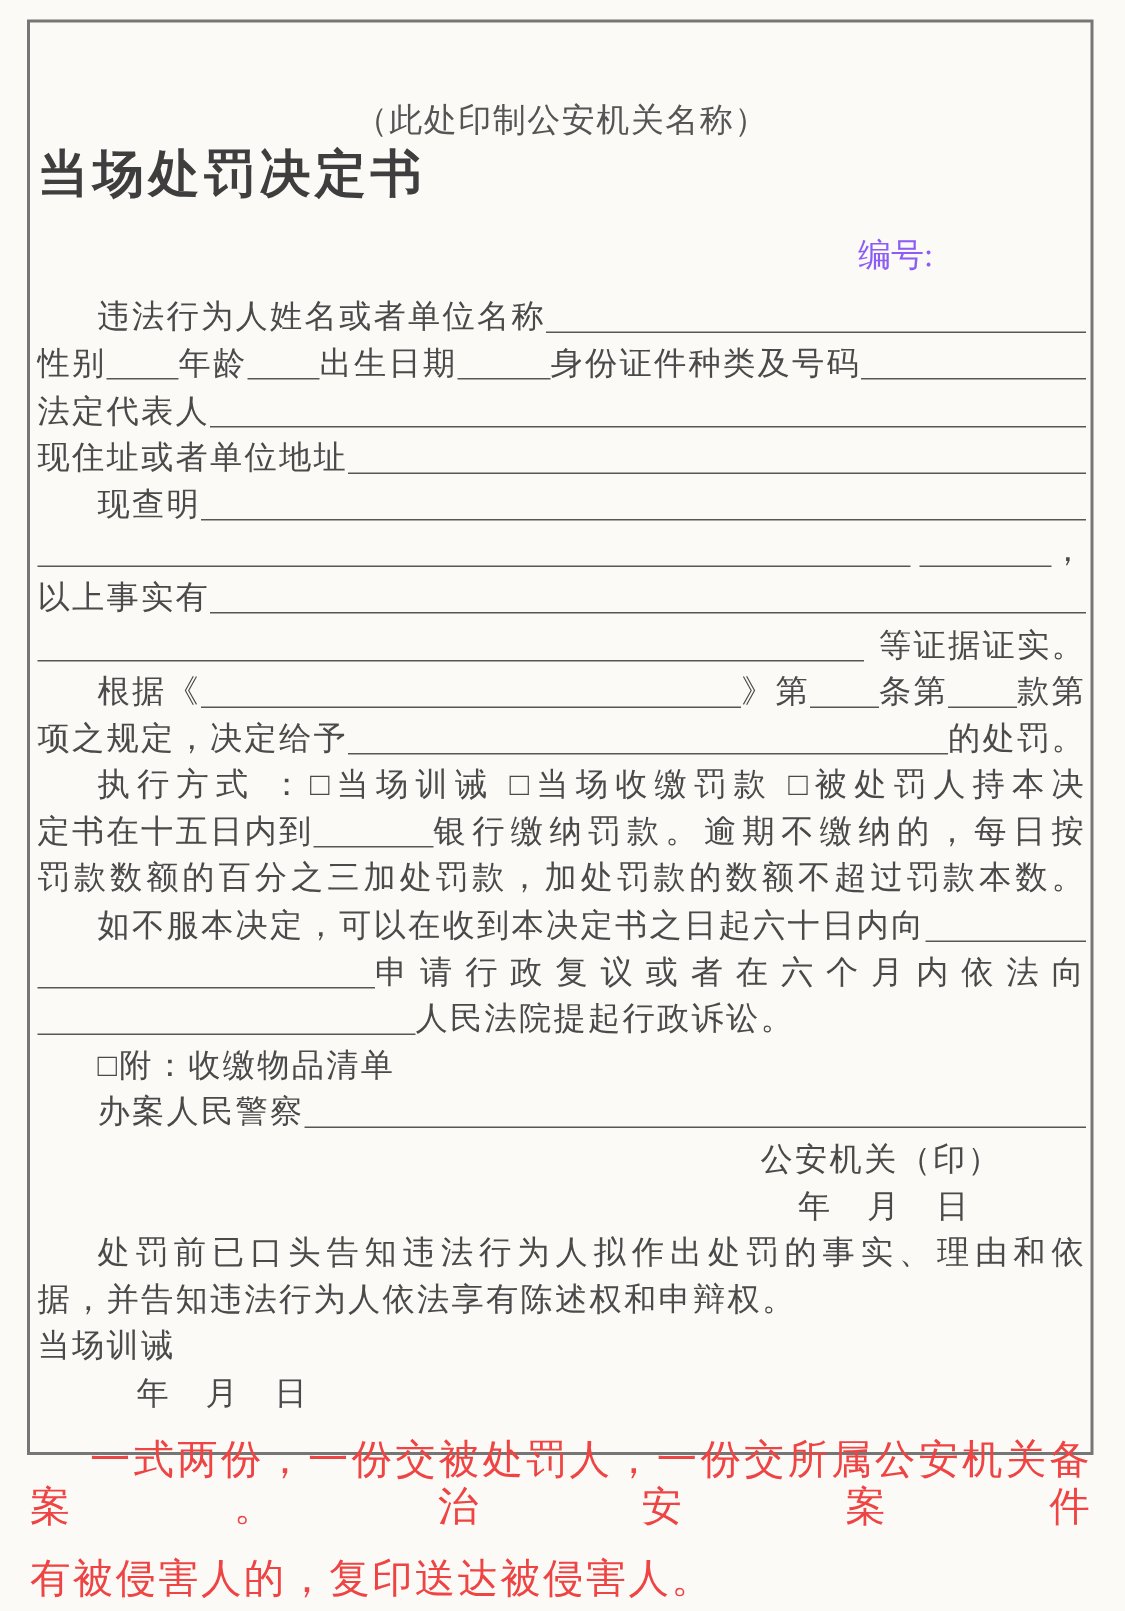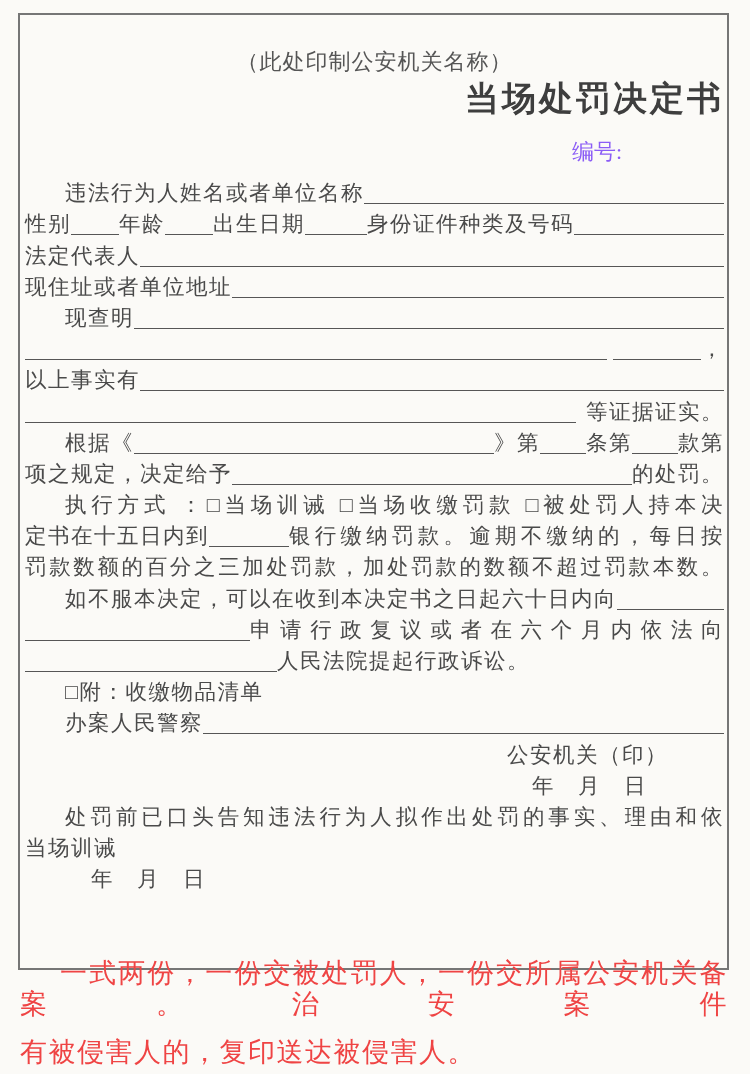--- a/index.html
+++ b/index.html
@@ -9,25 +9,25 @@
     font-family:"Liberation Serif","DejaVu Serif",serif;
     color:#4a4a4a;
   }
   .frame {
     position:absolute; left:18px; top:13px;
     width:711px; height:957px; box-sizing:border-box;
     border:2px solid #767676;
     padding:0 3px 0 5px;
   }
   .note {
-    margin-top:34px; text-align:center;
+    margin-top:52px; text-align:center;
     font-size:22px; line-height:26px; letter-spacing:1px; color:#555;
   }
   .title {
-    margin-top:4px; text-align:right;
+    margin-top:4px; text-align:left;
     font-size:34px; line-height:40px; font-weight:bold;
     letter-spacing:3px; color:#3e3e3e;
   }
   .serial {
     margin-top:20px; padding-left:547px;
     font-size:22px; line-height:26px; color:#8b5cf6;
   }
   .rows { margin-top:12px; font-size:21.5px; letter-spacing:1.5px; }
   .row {
     height:31.2px; display:flex; align-items:flex-end;
@@ -171,20 +171,23 @@
       </div>
 
       <div class="row pl507">
         <span class="t">年　月　日</span>
       </div>
 
       <div class="row ind">
         <span class="jfull">处罚前已口头告知违法行为人拟作出处罚的事实、理由和依</span>
       </div>
 
+      <div class="row">
+        <span class="t">据，并告知违法行为人依法享有陈述权和申辩权。</span>
+      </div>
 
       <div class="row">
         <span class="t">当场训诫</span>
       </div>
 
       <div class="row pl66">
         <span class="t">年　月　日</span>
       </div>
 
     </div>

